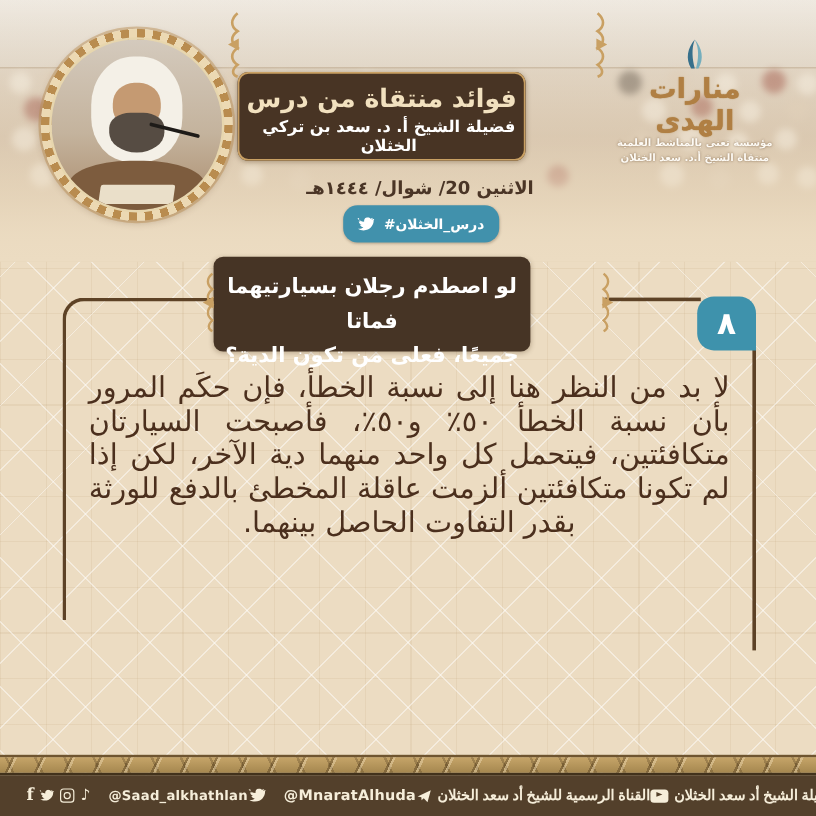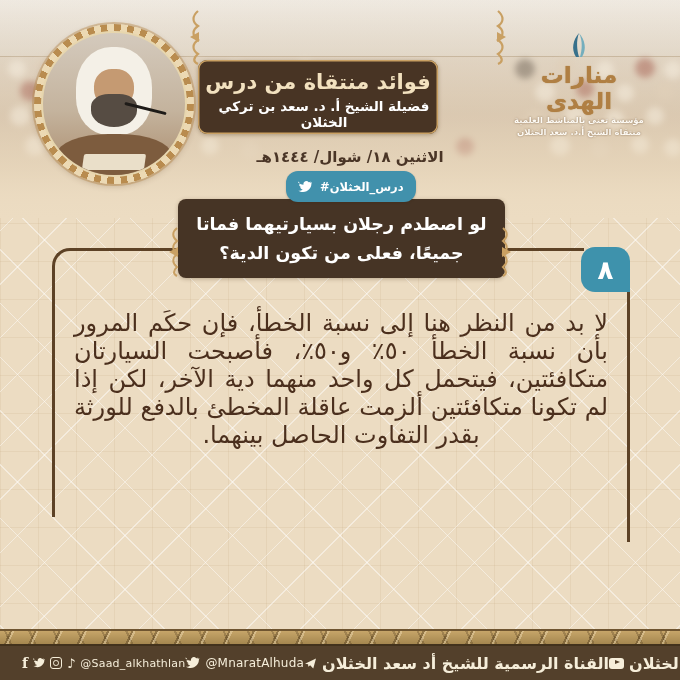--- a/index.html
+++ b/index.html
@@ -62,21 +62,21 @@
     box-shadow:0 1px 2px rgba(60,40,20,.25);}
   
   .logo{position:absolute;right:26px;top:32px;width:150px;z-index:4;text-align:center;}
   .logo .name{font-size:23px;font-weight:bold;color:#b07f43;text-shadow:0 0 1px #a3742f;letter-spacing:-1px;}
   .logo .tag{font-size:8.5px;line-height:12px;font-weight:bold;color:#fdfaf4;text-shadow:0 0 2px rgba(110,80,50,.8);direction:rtl;}
   
   .corner-left{position:absolute;left:52px;top:248px;width:126px;height:266px;
     border-left:3px solid #5d4226;border-top:3px solid #5d4226;border-top-left-radius:18px;}
   .line-right{position:absolute;left:504px;top:248px;width:80px;border-top:3px solid #5d4226;}
   .vline-right{position:absolute;left:627px;top:290px;width:3px;height:252px;background:#5d4226;}
-  .qbox{position:absolute;left:178px;top:199px;width:327px;height:79px;background:#463425;border-radius:8px;
+  .qbox{position:absolute;left:178px;top:214px;width:264px;height:79px;background:#463425;border-radius:8px;
     box-shadow:0 1px 4px rgba(70,45,20,.3);z-index:3;}
   .qbox .qtext{margin-top:11px;text-align:center;direction:rtl;white-space:pre-line;
     color:#fff;font-size:17.5px;line-height:29px;font-weight:bold;}
   .badge{position:absolute;left:581px;top:247px;width:49px;height:45px;background:#3e92ac;
     border-radius:14px 14px 0 14px;z-index:4;display:flex;align-items:center;justify-content:center;
     color:#fff;font-size:26px;font-weight:bold;}
   
   .answer{position:absolute;left:74px;top:309px;width:534px;direction:rtl;
     text-align:justify;text-align-last:center;
     font-size:24px;line-height:28px;font-weight:normal;color:#4b2f1d;}
@@ -84,22 +84,22 @@
   .gold-strip{position:absolute;left:0;top:629px;width:680px;height:17px;
     border-top:2px solid #6f5530;border-bottom:2px solid #42321c;box-sizing:border-box;
     background:
       repeating-linear-gradient(115deg, transparent 0 9px, rgba(61,41,16,.35) 9px 11px, rgba(255,238,205,.35) 11px 13px, transparent 13px 22px),
       repeating-linear-gradient(65deg, transparent 0 9px, rgba(61,41,16,.25) 9px 11px, transparent 11px 22px),
       linear-gradient(#c6a569,#a5874f);}
   .footer{position:absolute;left:0;top:646px;width:680px;height:34px;background:#53402b;
     display:flex;align-items:center;justify-content:space-between;box-sizing:border-box;
     padding:0 10px 0 22px;color:#f6eeda;}
   .fgroup{display:flex;align-items:center;gap:5px;white-space:nowrap;}
-  .fgroup .txt-lat{font-size:11px;font-weight:normal;letter-spacing:.2px;}
-  .fgroup .txt-ar{font-size:16px;font-weight:bold;direction:rtl;}
+  .fgroup .txt-lat{font-size:11px;font-weight:bold;letter-spacing:.2px;margin-left:10px;}
+  .fgroup .txt-ar{font-size:12px;font-weight:bold;direction:rtl;font-family:Liberation Serif, serif;}
   .ficon{display:inline-flex;align-items:center;justify-content:center;}
   .fb{font-family:"DejaVu Serif",serif;font-size:14px;font-weight:bold;}
   .tiktok{font-size:13px;}
   .insta{width:10px;height:10px;border:1.6px solid #f6eeda;border-radius:3px;position:relative;}
   .insta::after{content:"";position:absolute;left:2.2px;top:2.2px;width:3.6px;height:3.6px;border:1.4px solid #f6eeda;border-radius:50%;}
   .yt{width:15px;height:11px;background:#f6eeda;border-radius:3px;position:relative;}
   .yt::after{content:"";position:absolute;left:5.5px;top:2.8px;border-left:5px solid #53402b;
     border-top:2.8px solid transparent;border-bottom:2.8px solid transparent;}
 </style>
 </head>
@@ -132,21 +132,21 @@
         <path d="M2 29 L11 24 L11 34 Z" fill="#c9a063"></path>
       </svg>
   </div>
   <div class="orn" style="left:492px;">
     <svg width="16" height="58" viewBox="0 0 16 58" style="transform:scaleX(-1);">
         <path d="M10 3 C4 8 4 14 10 18 C4 22 4 28 10 32 C4 36 4 42 10 46 C5 50 5 54 10 56" stroke="#c9a063" stroke-width="2.2" fill="none"></path>
         <path d="M2 29 L11 24 L11 34 Z" fill="#c9a063"></path>
       </svg>
   </div>
 
-  <div class="date">الاثنين ١٨/ شوال/ ١٤٤٤هـ</div>
+  <div class="date">الاثنين 20/ شوال/ ١٤٤٤هـ</div>
   <div class="pill">
     <span class="ficon">
       <svg width="14" height="12" viewBox="0 0 14 12">
           <path d="M13 1.5 C12.5 1.8 12 2 11.4 2.1 C12 1.7 12.5 1.1 12.7 .4 C12.1 .8 11.4 1 10.7 1.2 C10.1 .5 9.3 .1 8.4 .1 C6.7 .1 5.4 1.5 5.4 3.1 C5.4 3.3 5.4 3.6 5.5 3.8 C3 3.7 .9 2.5 -.5 .7 L1.3 .9 C1 1.9 1.5 3 2.4 3.6 C1.9 3.6 1.4 3.5 1 3.3 C1 4.7 2 5.9 3.4 6.2 C3 6.3 2.5 6.4 2 6.3 C2.4 7.5 3.5 8.4 4.8 8.4 C3.8 9.2 2.5 9.7 1.1 9.7 L.4 9.7 C1.7 10.5 3.3 11 5 11 C10.4 11 13.4 6.6 13.4 2.8 L13.4 2.4 C14 2 14.5 1.5 13 1.5 Z" fill="#ffffff"></path>
         </svg>
     </span>
     <span>#درس_الخثلان</span>
   </div>
 
   <div class="logo">

